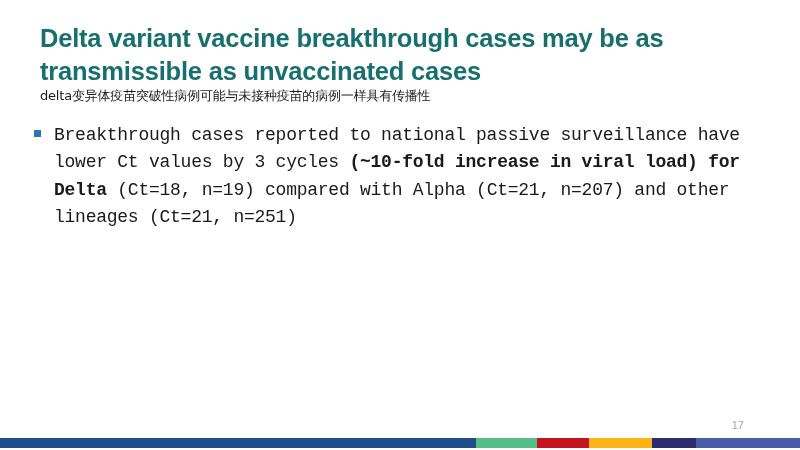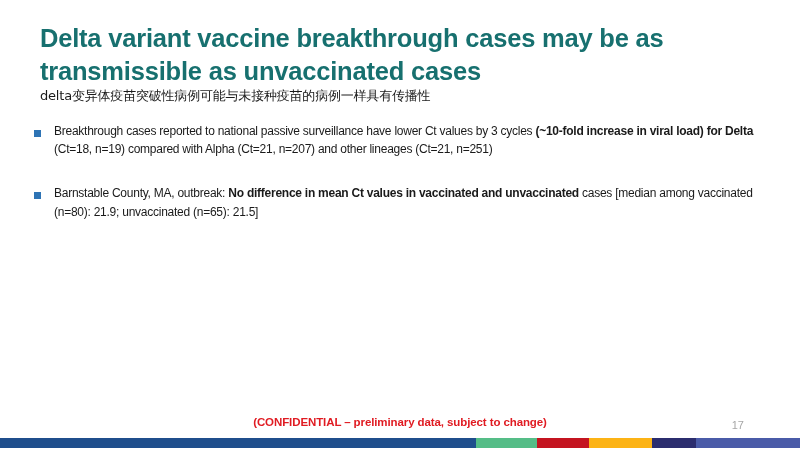--- a/index.html
+++ b/index.html
@@ -64,22 +64,22 @@
   .bullet-marker {
     flex: 0 0 auto;
     width: 7px;
     height: 7px;
     background: #2E74B5;
     margin-top: 8px;
     margin-right: 13px;
   }
   .bullet-text {
     flex: 1 1 auto;
-    font-family: Liberation Sans, sans-serif;
-    font-size: 12px;
+    font-family: Liberation Mono, monospace;
+    font-size: 18px;
     line-height: 1.52;
     color: #1a1a1a;
     letter-spacing: -0.25px;
   }
   .bullet-text b {
     font-weight: bold;
   }
 
   
   .footer-note {
@@ -128,28 +128,23 @@
     <div class="slide-subtitle">delta变异体疫苗突破性病例可能与未接种疫苗的病例一样具有传播性</div>
   </div>
 
   <div class="body-block">
 
     <div class="bullet">
       <span class="bullet-marker"></span>
       <div class="bullet-text"><span>Breakthrough cases reported to national passive surveillance have lower Ct values by 3 cycles </span><b>(~10-fold increase in viral load) for Delta</b><span> (Ct=18, n=19) compared with Alpha (Ct=21, n=207) and other lineages (Ct=21, n=251)</span></div>
     </div>
 
-    <div class="bullet">
-      <span class="bullet-marker"></span>
-      <div class="bullet-text"><span>Barnstable County, MA, outbreak: </span><b>No difference in mean Ct values in vaccinated and unvaccinated</b><span> cases [median among vaccinated (n=80): 21.9; unvaccinated (n=65): 21.5]</span></div>
-    </div>
 
   </div>
 
-  <div class="footer-note" style="color: rgb(224, 27, 34);">(CONFIDENTIAL – preliminary data, subject to change)</div>
   <div class="page-number">17</div>
 
   <div class="color-bar">
     <div class="seg" style="background: rgb(31, 78, 140); width: 59.5%;"></div>
     <div class="seg" style="background: rgb(85, 189, 135); width: 7.6%;"></div>
     <div class="seg" style="background: rgb(196, 20, 32); width: 6.5%;"></div>
     <div class="seg" style="background: rgb(252, 179, 21); width: 7.9%;"></div>
     <div class="seg" style="background: rgb(43, 45, 110); width: 5.5%;"></div>
     <div class="seg" style="background: rgb(74, 91, 168); width: 13%;"></div>
   </div>

